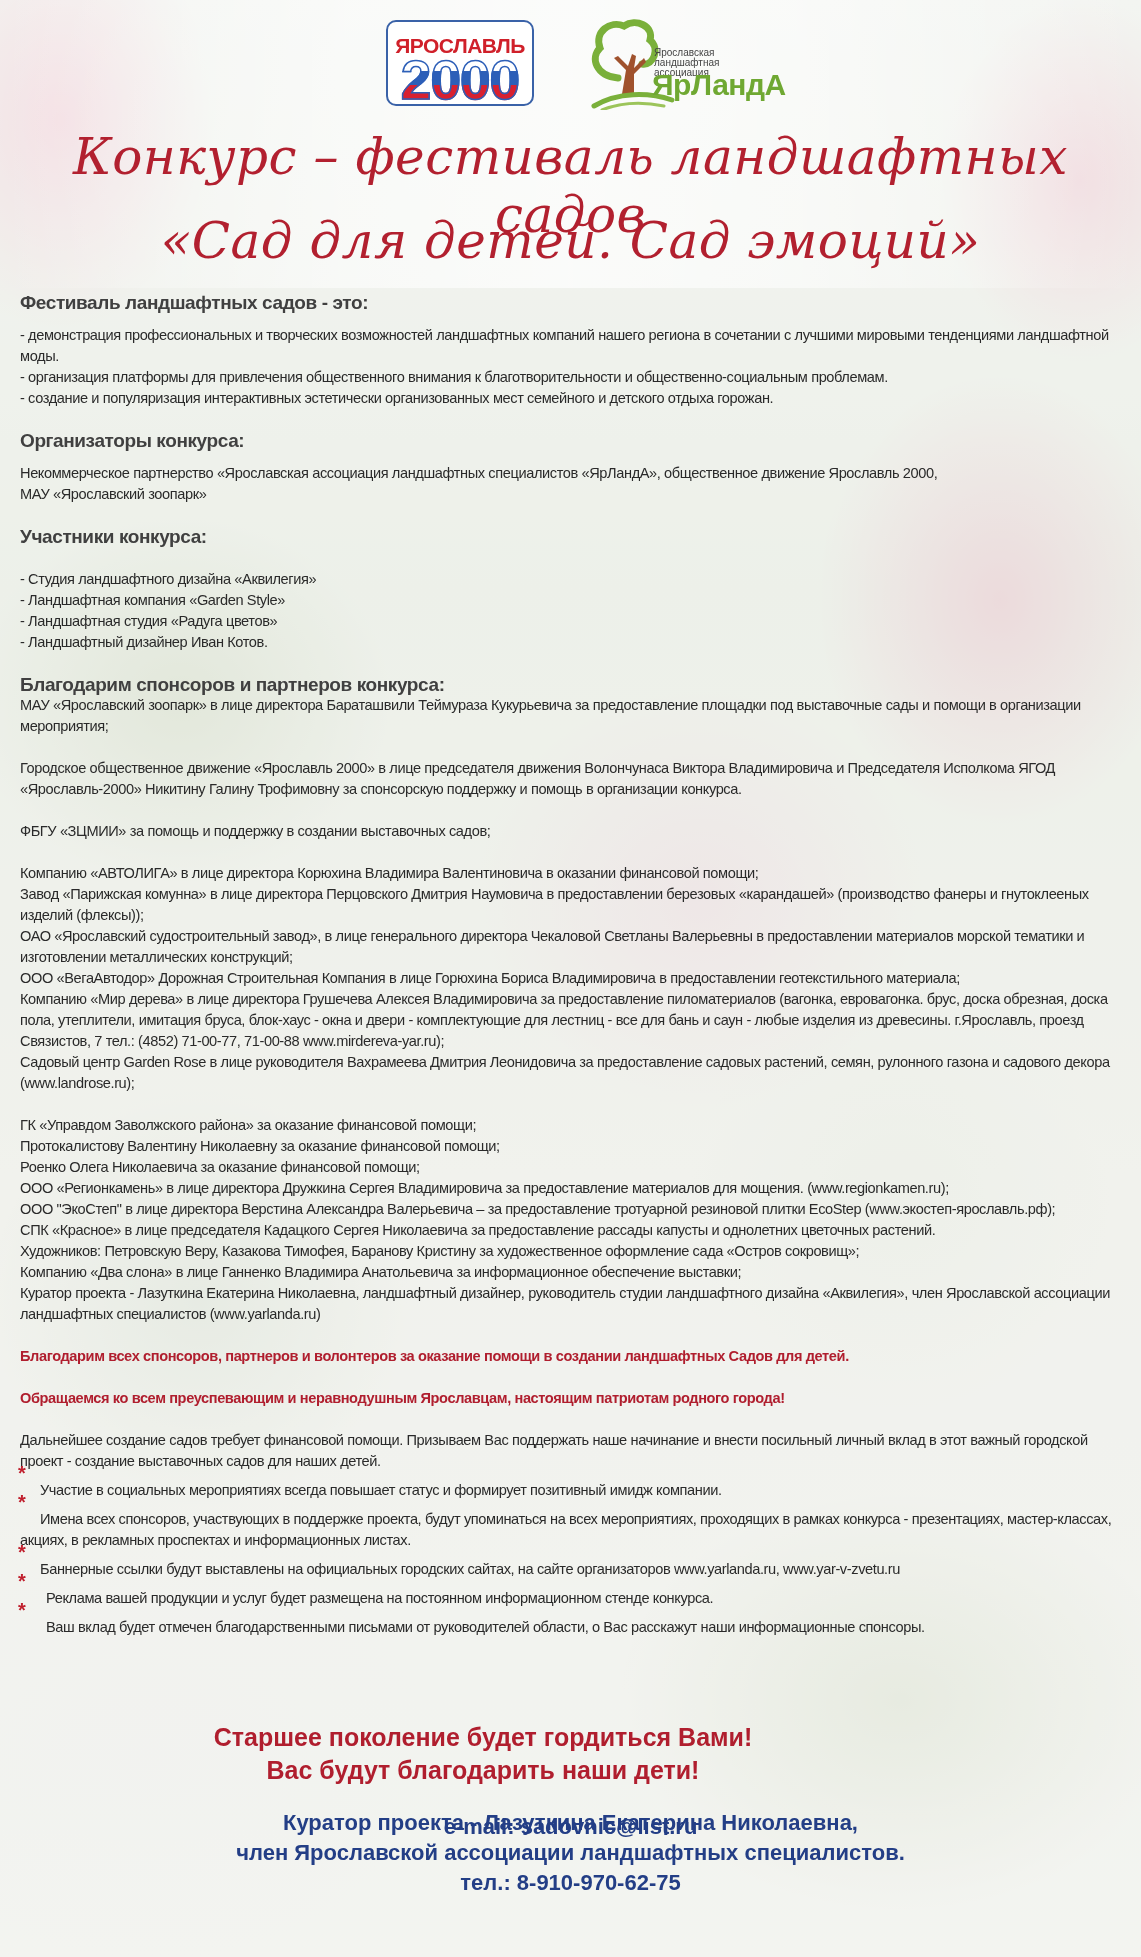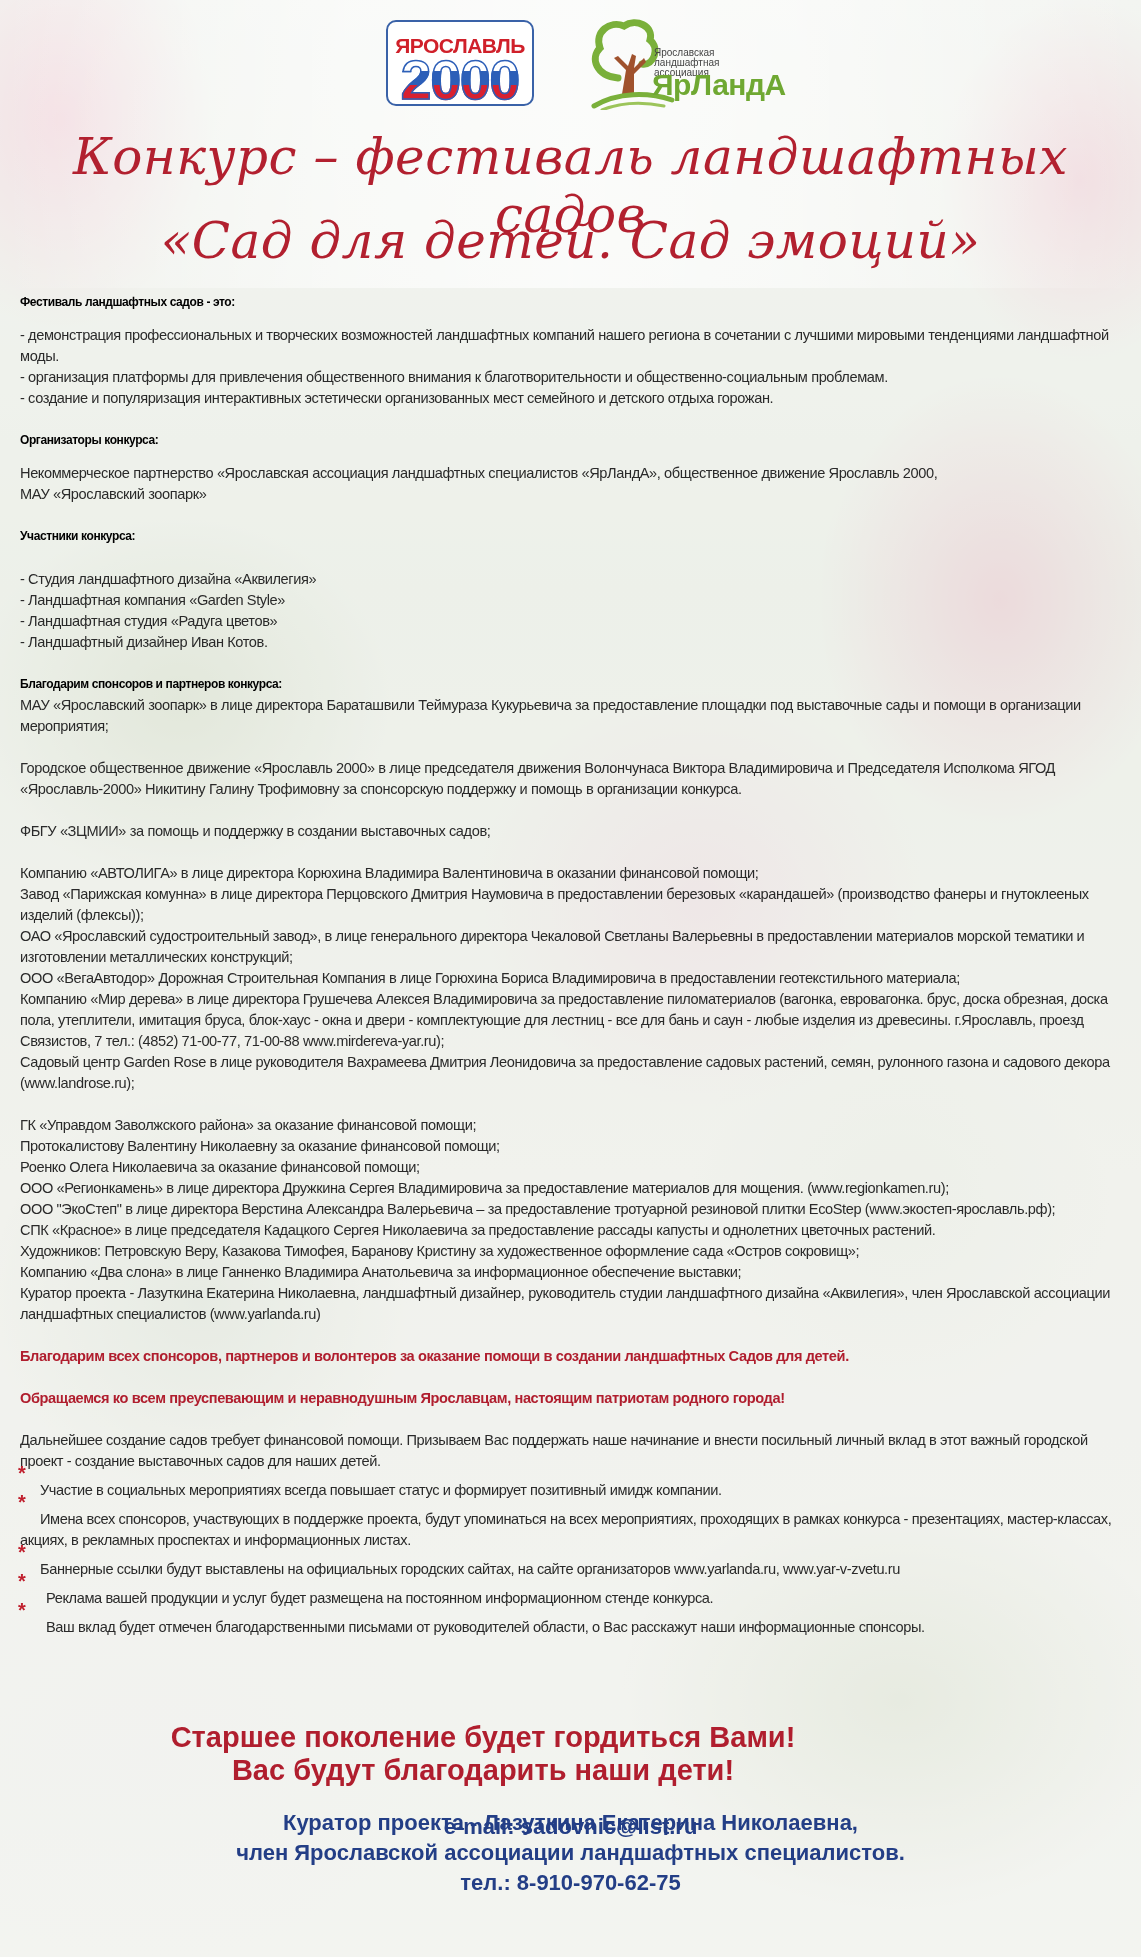--- a/index.html
+++ b/index.html
@@ -66,36 +66,36 @@
   }
   .title.l1 { top: 128px; }
   .title.l2 { top: 212px; }
 
   
   .body {
     position: absolute; left: 20px; top: 292px; width: 1105px;
     font-family: "Liberation Sans", sans-serif; color: #2a2a2a;
     font-size: 14.6px; line-height: 21px; letter-spacing: -0.4px;
   }
-  .h { color: #000000; font-weight: bold; font-size: 12px; }
+  .h { color: #404040; font-weight: bold; font-size: 19px; }
   .p { margin: 0; }
   .gap-s { height: 12px; }
   .gap-m { height: 21px; }
   .gap-l { height: 22px; }
   .redbold { color: #b01e2e; font-weight: bold; }
   .bullet { position: relative; padding-left: 0; }
   .bullet .star {
     position: absolute; left: -2px; top: -9px; color: #c0202e; font-weight: bold; font-size: 20px;
   }
   .bullet .txt { display: block; padding-top: 8px; }
 
   
   .slogan {
     position: absolute; left: 0; width: 966px; text-align: center;
-    color: #b01e2e; font-weight: bold; font-size: 29px; line-height: 33px;
+    color: #b01e2e; font-weight: bold; font-size: 25px; line-height: 33px;
   }
   .contact {
     position: absolute; left: 0; width: 1141px; text-align: center;
     color: #233e86; font-weight: bold; font-size: 22px; line-height: 30px;
   }
 </style>
 </head>
 <body>
 
 <div class="veil"></div>

